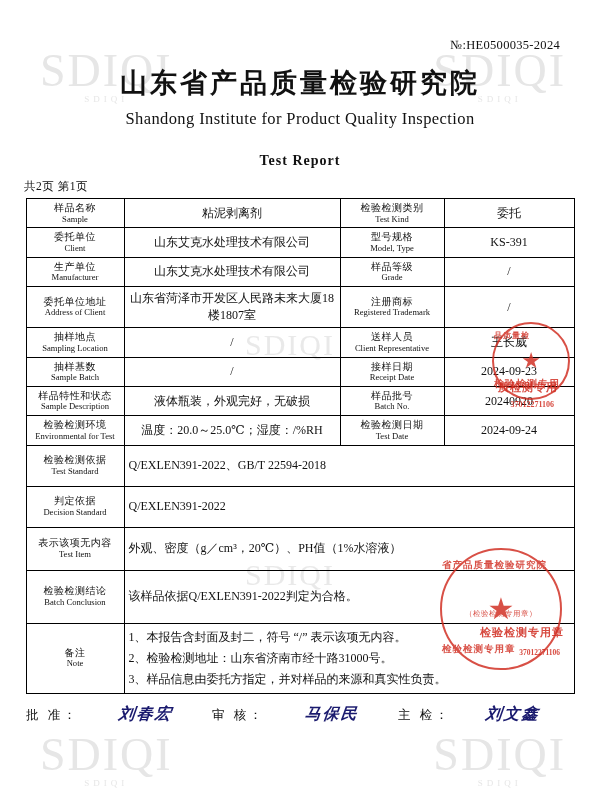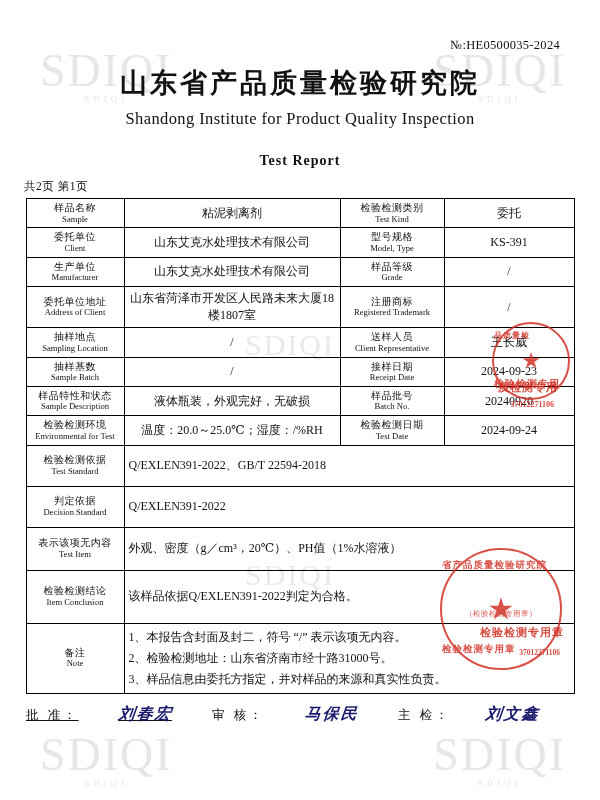--- a/index.html
+++ b/index.html
@@ -154,21 +154,21 @@
   }
   .sig-row {
     display: flex;
     margin-top: 10px;
     font-size: 12.5px;
   }
   .sig-cell {
     display: flex;
     align-items: baseline;
   }
-  .sig-cell.a { width: 186px; text-decoration: underline; }
+  .sig-cell.a { width: 186px; }
   .sig-cell.b { width: 186px; }
   .sig-cell.c { width: 176px; }
   .sig-label { letter-spacing: 3px; }
   .sig-val {
     flex: 1;
     text-align: center;
     font-family: "Liberation Serif", serif;
   }
   .hand {
     font-family: "Liberation Serif", serif;
@@ -406,21 +406,21 @@
         <tr>
           <td class="lbl">
             <span class="cn">表示该项无内容</span>
             <span class="en">Test Item</span>
           </td>
           <td class="val-l" colspan="3" style="height:36px;">外观、密度（g／cm³，20℃）、PH值（1%水溶液）</td>
         </tr>
         <tr>
           <td class="lbl">
             <span class="cn">检验检测结论</span>
-            <span class="en">Item Conclusion</span>
+            <span class="en">Batch Conclusion</span>
           </td>
           <td class="val-l" colspan="3" style="height:46px;">该样品依据Q/EXLEN391-2022判定为合格。</td>
         </tr>
 
         <tr>
           <td class="lbl">
             <span class="cn">备注</span>
             <span class="en">Note</span>
           </td>
           <td class="note-cell" colspan="3">

